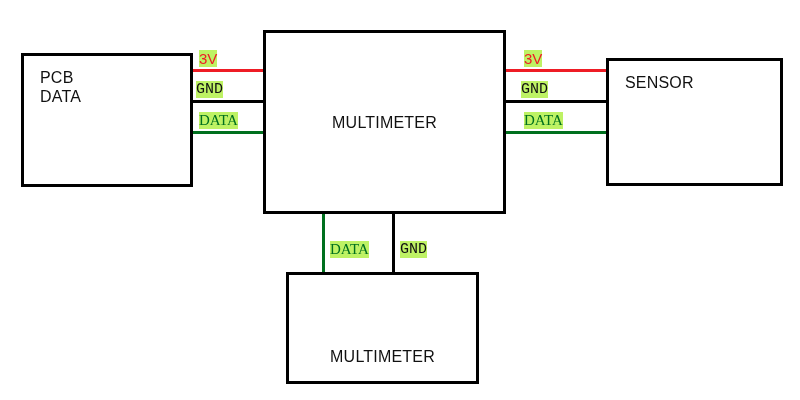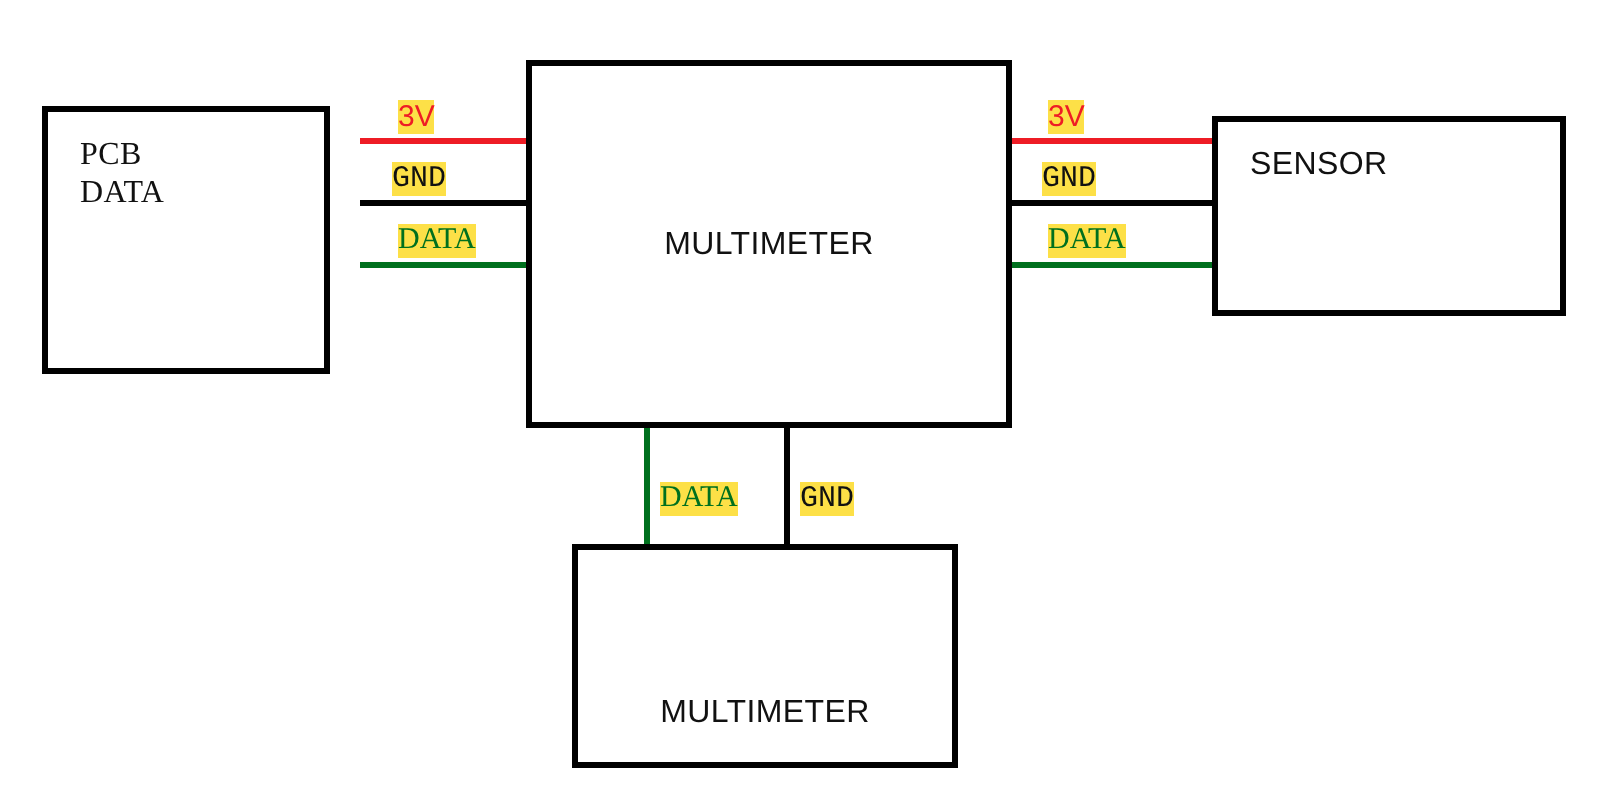--- a/index.html
+++ b/index.html
@@ -30,32 +30,32 @@
   .block-label {
     position: absolute;
     color: #111111;
     font-size: 16px;
     line-height: 19px;
     white-space: pre;
     letter-spacing: .2px;
   }
 
   
-  #block-pcb-xiao { left: 21px;  top: 53px;  width: 144px; height: 134px; font-family: Liberation Serif, serif; }
+  #block-pcb-xiao { left: 21px;  top: 53px;  width: 172px; height: 134px; }
   #label-pcb-xiao { left: 16px;  top: 12px; }
 
   
   #block-protoboard { left: 263px; top: 30px;  width: 243px; height: 184px; }
   #label-protoboard {
     left: 0; top: 0; width: 100%; height: 100%;
     display: flex; align-items: center; justify-content: center;
   }
 
   
-  #block-sensor { left: 606px; top: 58px; width: 177px; height: 100px; }
+  #block-sensor { left: 606px; top: 58px; width: 177px; height: 128px; }
   #label-sensor { left: 16px; top: 12px; }
 
   
   #block-instrument { left: 286px; top: 272px; width: 193px; height: 112px; }
   #label-instrument-1 { left: 0; top: 17px;  width: 100%; text-align: center; }
   #label-instrument-2 { left: 0; top: 72px;  width: 100%; text-align: center; }
 
   
   .wire-h {
     position: absolute;
@@ -85,21 +85,21 @@
   #wire-bottom-data { left: 322px; top: 211px; height: 63px; }
   #wire-bottom-gnd  { left: 392px; top: 211px; height: 63px; }
 
   
   .wire-label {
     position: absolute;
     font-size: 15px;
     line-height: 17px;
     white-space: nowrap;
     z-index: 6;
-    background: #fde047;
+    background: #bef264;
   }
   .lbl-pwr  { color: #ee1c25; }
   .lbl-gnd  { color: #111111; font-family: Liberation Mono, monospace; }
   .lbl-data { color: #00701e; font-family: Liberation Serif, serif; }
 
   #lbl-left-3v    { left: 199px; top: 50px; }
   #lbl-left-gnd   { left: 196px; top: 81px; }
   #lbl-left-data  { left: 199px; top: 112px; }
 
   #lbl-right-3v   { left: 524px; top: 50px; }

